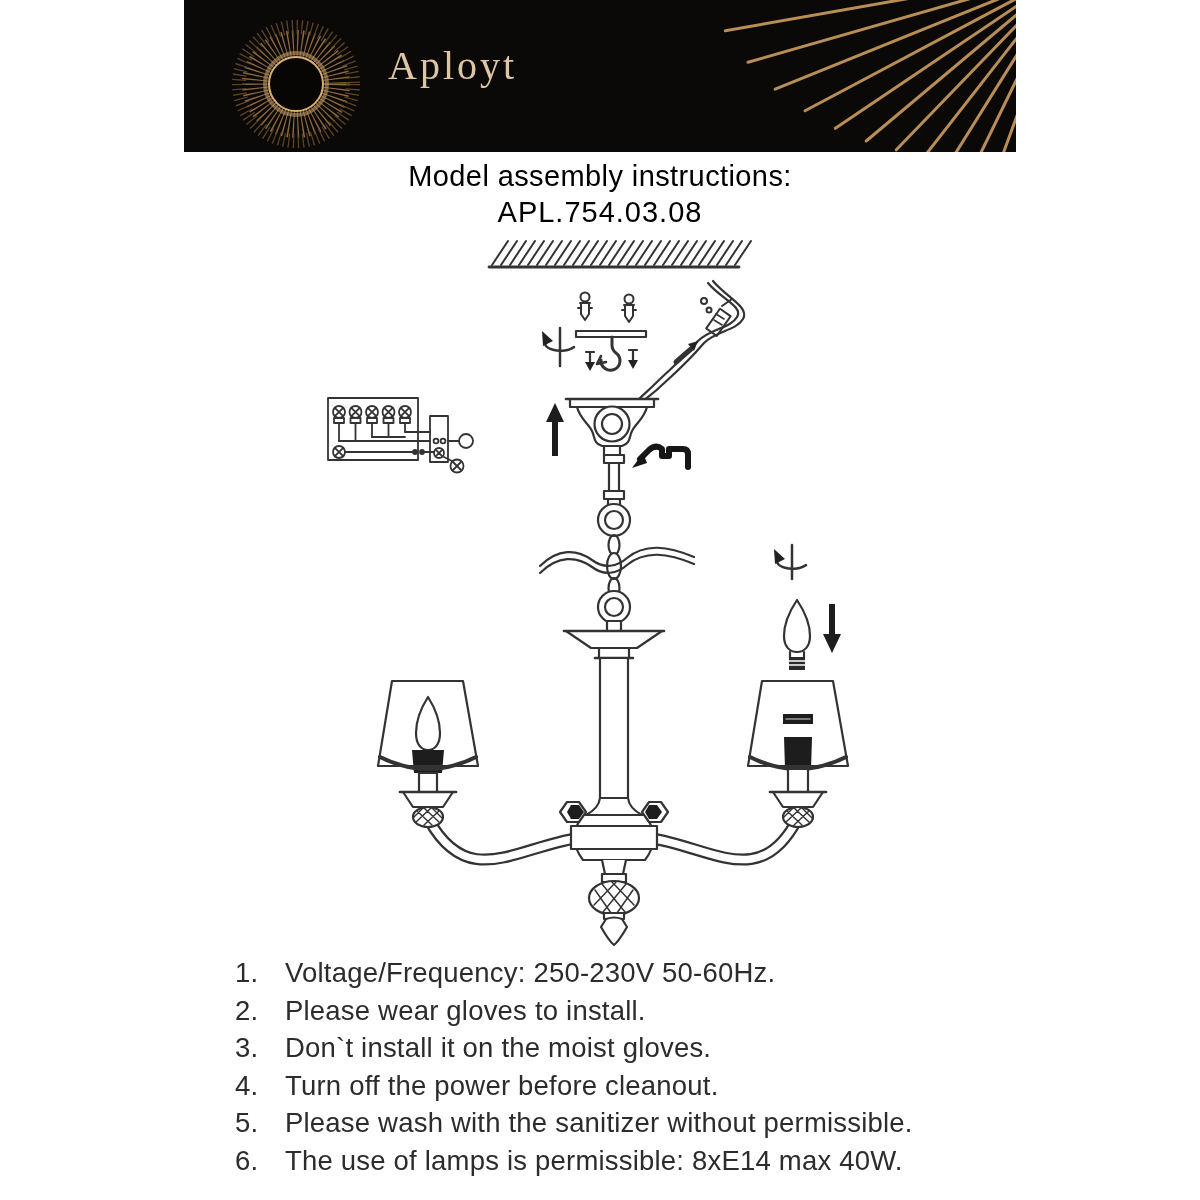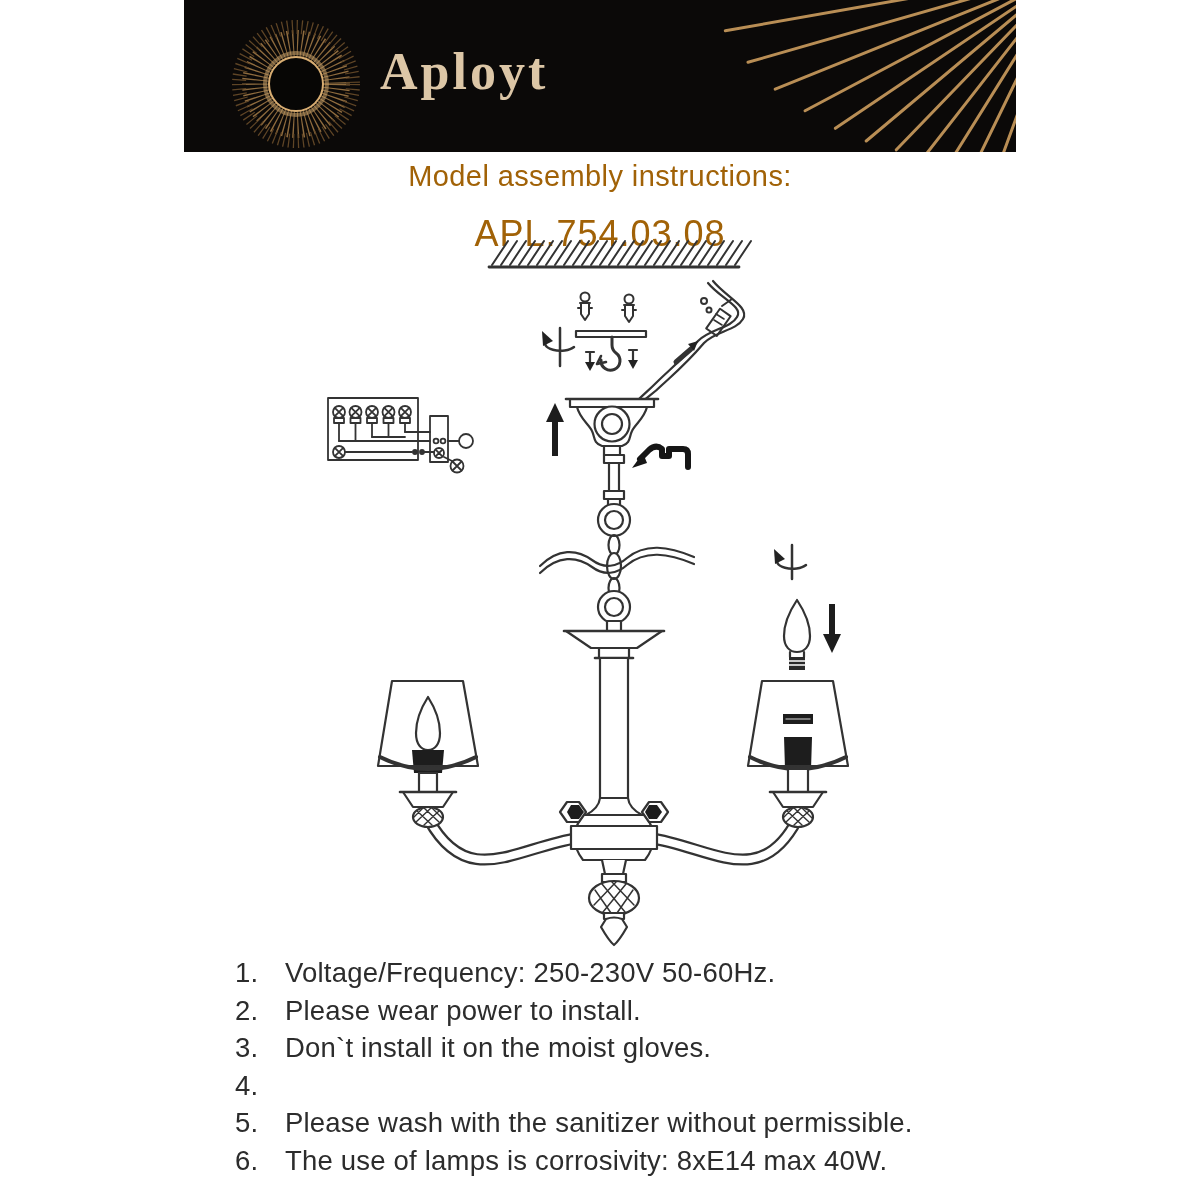--- a/index.html
+++ b/index.html
@@ -7,28 +7,28 @@
     width:1200px;height:1200px;position:relative;overflow:hidden;
     background:#ffffff;font-family:"Liberation Sans",sans-serif;
   }
   
   .banner{
     position:absolute;left:184px;top:0;width:832px;height:152px;
     background:#0b0908;overflow:hidden;
   }
   .banner svg{position:absolute;left:0;top:0;display:block}
   .brand{
-    position:absolute;left:196px;top:42px;
-    font-family:"Liberation Serif",serif;font-weight:700;
-    font-size:52px;color:#dcc6a6;letter-spacing:3px;
+    position:absolute;left:204px;top:42px;
+    font-family:"Liberation Serif",serif;font-weight:400;
+    font-size:40px;color:#dcc6a6;letter-spacing:3px;
   }
   
-  .title-block{position:absolute;left:0;top:160px;width:1200px;text-align:center;color:#a16207}
+  .title-block{position:absolute;left:0;top:160px;width:1200px;text-align:center;color:#000000}
   .t1{font-size:29px;letter-spacing:.4px}
-  .t2{font-size:36px;margin-top:20px;letter-spacing:1px}
+  .t2{font-size:29px;margin-top:3px;letter-spacing:1px}
   
   .diagram{position:absolute;left:0;top:0;width:1200px;height:1200px}
   
   .instructions{
     position:absolute;left:235px;top:954px;width:900px;
     color:#2c2c2c;font-size:27.5px;line-height:37.6px;letter-spacing:.2px;
   }
   .inst-row{display:flex}
   .inst-row .num{flex:0 0 50px;width:50px}
 </style>
@@ -306,30 +306,31 @@
  </g>
 </svg>
 
 <div class="instructions">
   <div class="inst-row">
     <span class="num">1.</span>
     <span class="txt">Voltage/Frequency: 250-230V 50-60Hz.</span>
   </div>
   <div class="inst-row">
     <span class="num">2.</span>
-    <span class="txt">Please wear power to install.</span>
+    <span class="txt">Please wear gloves to install.</span>
   </div>
   <div class="inst-row">
     <span class="num">3.</span>
     <span class="txt">Don`t install it on the moist gloves.</span>
   </div>
   <div class="inst-row">
     <span class="num">4.</span>
+    <span class="txt">Turn off the power before cleanout.</span>
   </div>
   <div class="inst-row">
     <span class="num">5.</span>
     <span class="txt">Please wash with the sanitizer without permissible.</span>
   </div>
   <div class="inst-row">
     <span class="num">6.</span>
-    <span class="txt">The use of lamps is corrosivity: 8xE14 max 40W.</span>
+    <span class="txt">The use of lamps is permissible: 8xE14 max 40W.</span>
   </div>
 </div>
 
 </body></html>

